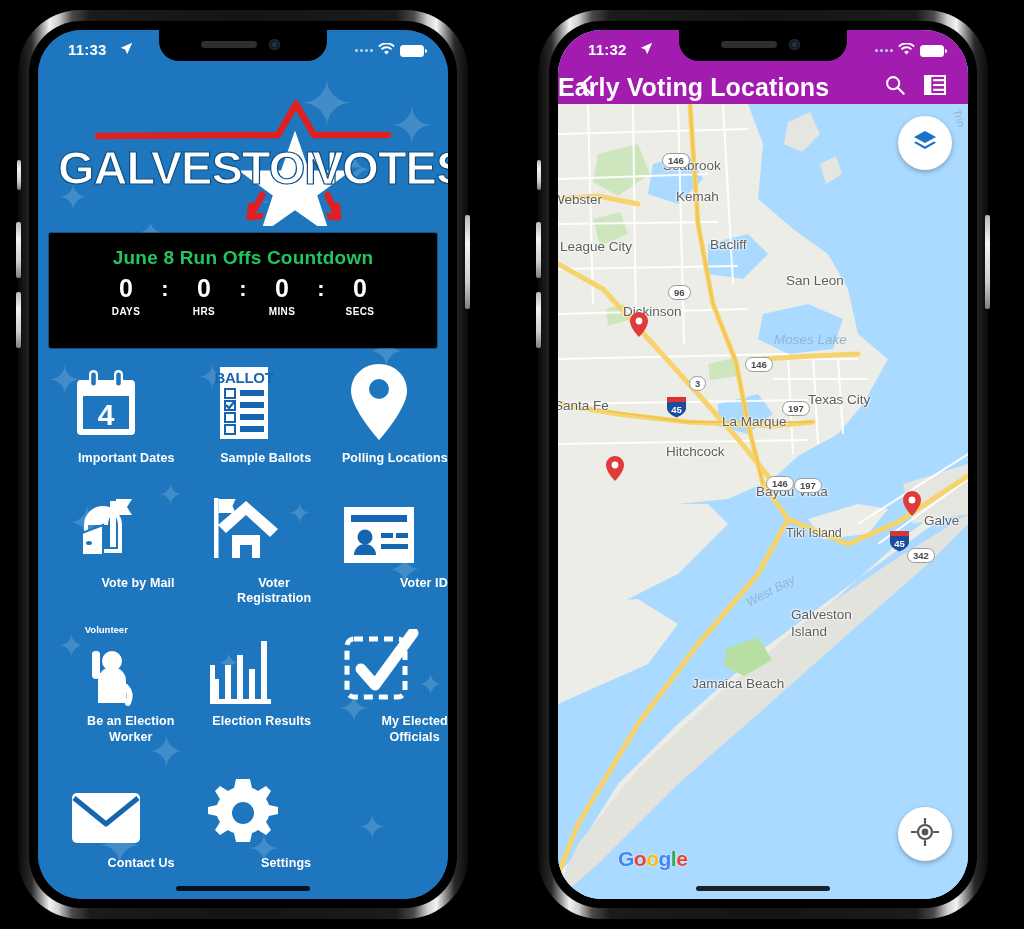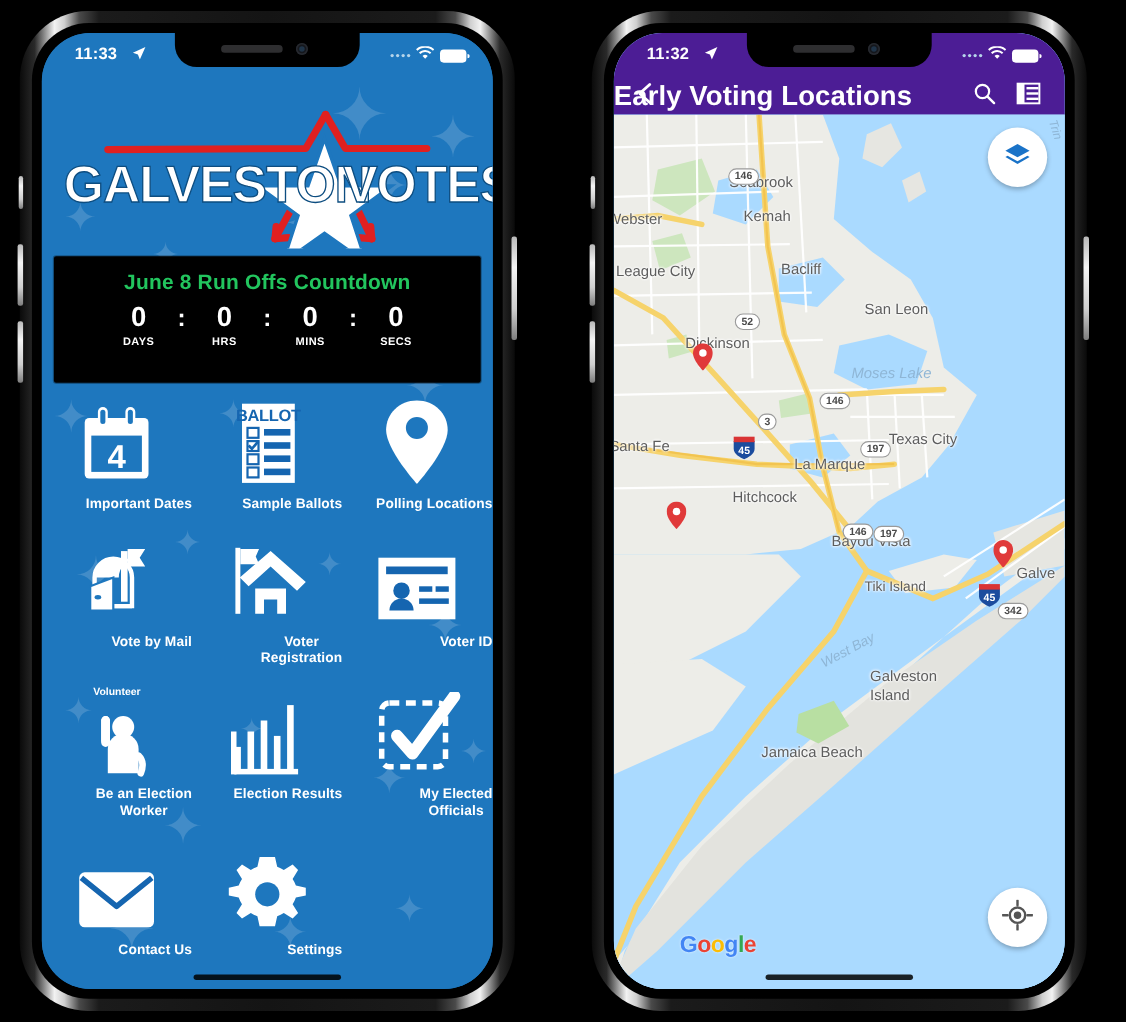--- a/index.html
+++ b/index.html
@@ -183,21 +183,21 @@
   .home-indicator {
     position:absolute; bottom:8px; left:50%; transform:translateX(-50%);
     width:134px; height:5px; border-radius:3px; background:#000; opacity:.85;
     z-index: 35;
   }
 
   
   .maps { position:absolute; inset:0; background:#AADAFF; }
   .navbar {
     position:absolute; top:0; left:0; width:410px; height:74px;
-    background:#4c1d95; z-index: 25;
+    background:#a21caf; z-index: 25;
   }
   .nav-back {
     position:absolute; left: 18px; top: 44px;
     width: 22px; height: 22px;
   }
   .nav-title {
     position:absolute; left:0; top: 43px; width: 410px;
     text-align:left; color:#fff; font-size:25px; font-weight:bold;
     letter-spacing: .1px;
   }
@@ -669,21 +669,21 @@
             <div class="maplabel big" style="left:108px;top:340px;">Hitchcock</div>
             <div class="maplabel big" style="left:198px;top:380px;">Bayou Vista</div>
             <div class="maplabel" style="left:228px;top:422px;">Tiki Island</div>
             <div class="maplabel water" style="left:186px;top:480px;transform:rotate(-28deg);">West Bay</div>
             <div class="maplabel big" style="left:233px;top:503px;width:96px;white-space:normal;line-height:1.25;">Galveston Island</div>
             <div class="maplabel big" style="left:366px;top:409px;">Galve</div>
             <div class="maplabel big" style="left:134px;top:572px;">Jamaica Beach</div>
             <div class="maplabel water" style="left:392px;top:8px;transform:rotate(72deg);font-size:11px;">Trin</div>
 
             <div class="shield" style="left:104px;top:49px;">146</div>
-            <div class="shield" style="left:110px;top:181px;">52</div>
+            <div class="shield" style="left:110px;top:181px;">96</div>
             <div class="shield" style="left:187px;top:253px;">146</div>
             <div class="shield" style="left:131px;top:272px;">3</div>
             <div class="shield" style="left:224px;top:297px;">197</div>
             <div class="shield" style="left:208px;top:372px;">146</div>
             <div class="shield" style="left:236px;top:374px;">197</div>
             <div class="shield" style="left:349px;top:444px;">342</div>
 
             <div class="i45" style="left:106px;top:290px;">
               <svg width="25" height="25" viewBox="0 0 25 25">
                 <path d="M3 7 h19 v7 c0 5 -6 8 -9.5 9.5 C9 22 3 19 3 14 z" fill="#1B4C9E"></path>

